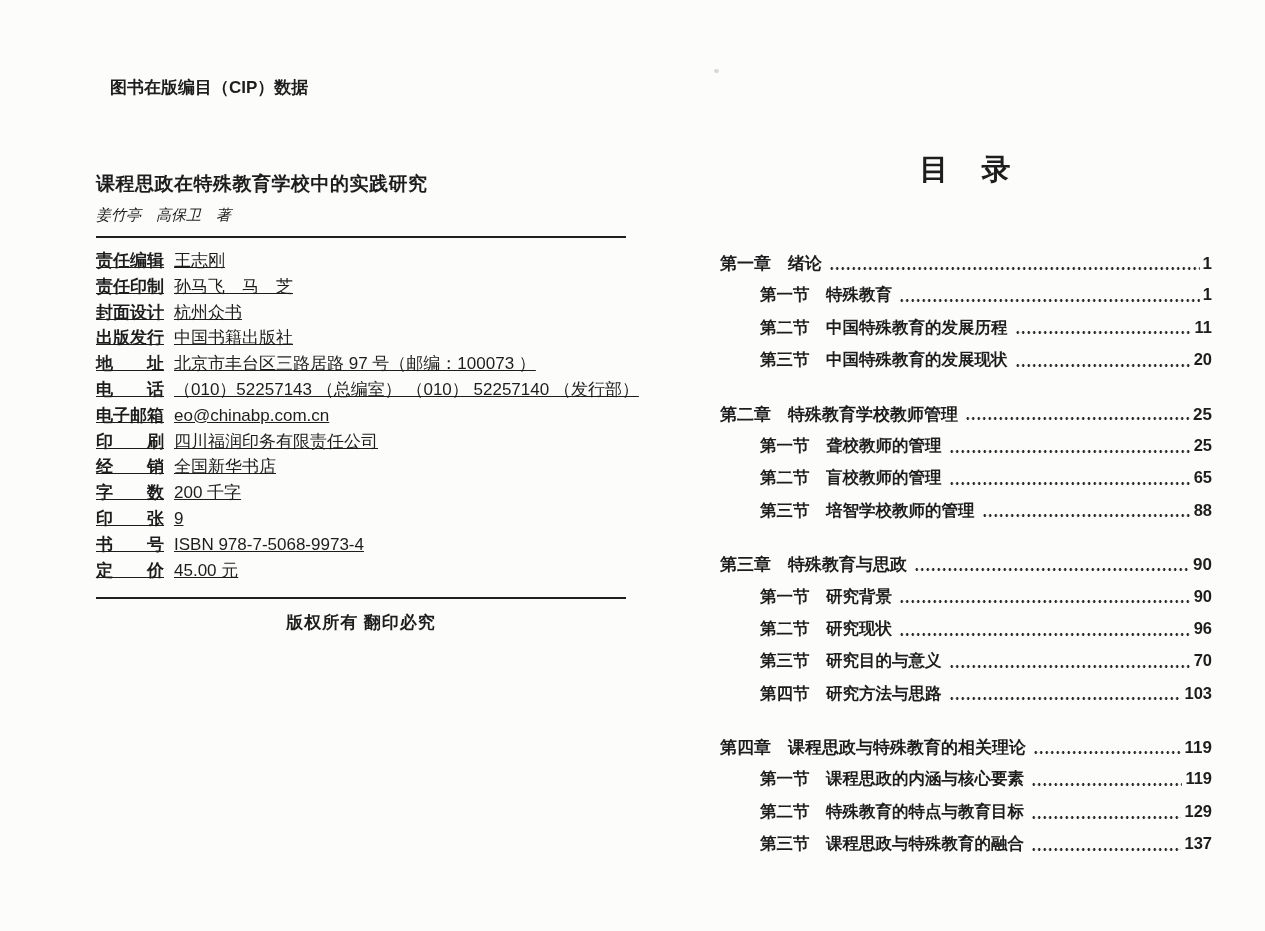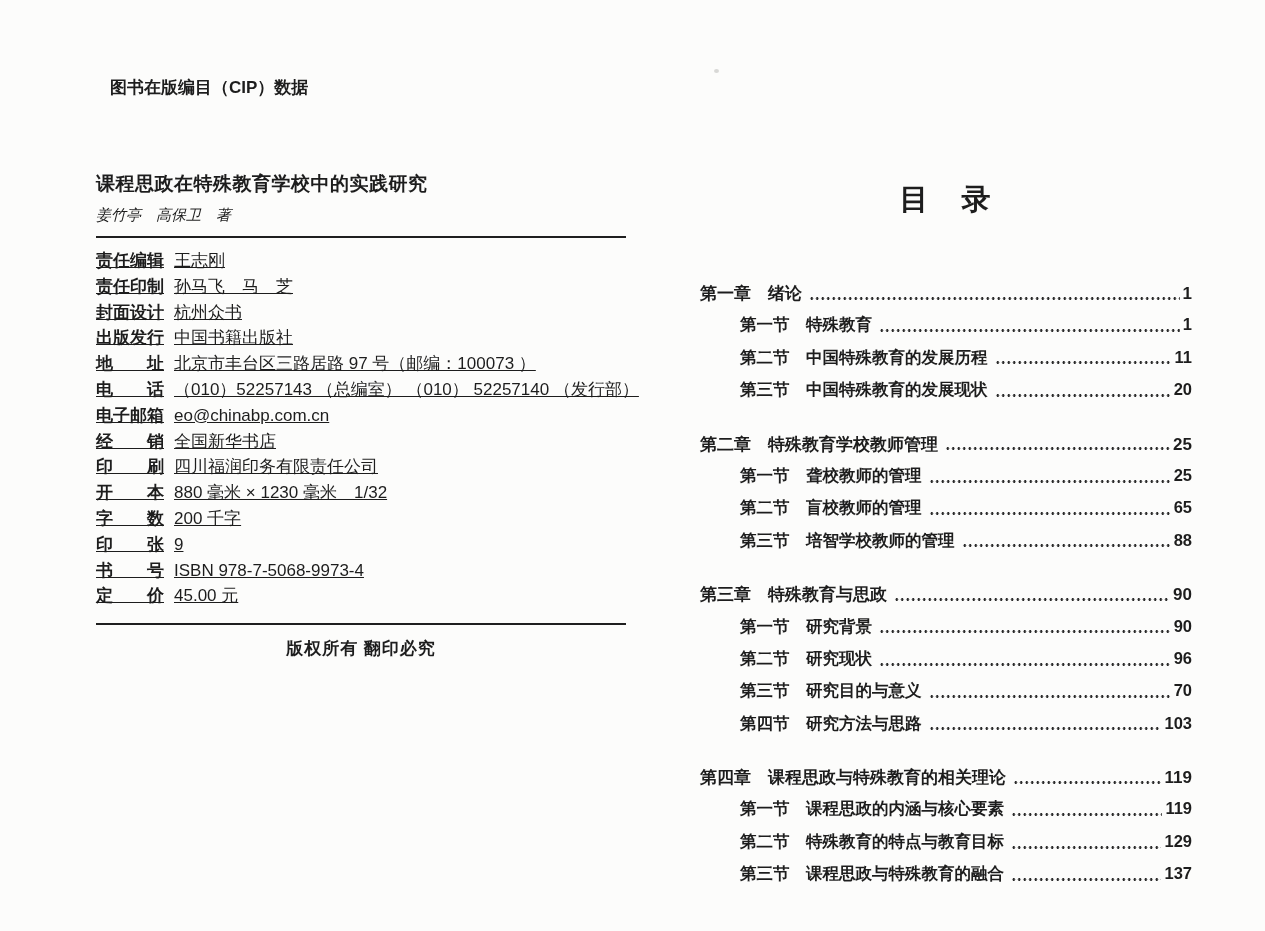--- a/index.html
+++ b/index.html
@@ -71,24 +71,23 @@
     margin-top: 12px;
     text-align: center;
     font-weight: bold;
     font-size: 17px;
     letter-spacing: 1px;
   }
 
   
   .right-col {
     position: absolute;
-    left: 700px;
+    left: 720px;
     top: 150px;
     width: 492px;
-    margin-top: 30px;
   }
   .toc-title {
     text-align: center;
     font-size: 29px;
     font-weight: bold;
     letter-spacing: 2px;
   }
   .toc-body { margin-top: 62px; }
   .toc-group { margin-bottom: 21px; }
   .toc-row {
@@ -160,30 +159,26 @@
       </div>
     <div class="col-row">
         <span class="col-label">电　　话</span>
         <span class="col-value">（010）52257143 （总编室） （010） 52257140 （发行部）</span>
       </div>
     <div class="col-row">
         <span class="col-label">电子邮箱</span>
         <span class="col-value">eo@chinabp.com.cn</span>
       </div>
     <div class="col-row">
+        <span class="col-label">印　　刷</span>
+        <span class="col-value">四川福润印务有限责任公司</span>
+      </div>
+    <div class="col-row">
         <span class="col-label">经　　销</span>
         <span class="col-value">全国新华书店</span>
-      </div>
-    <div class="col-row">
-        <span class="col-label">印　　刷</span>
-        <span class="col-value">四川福润印务有限责任公司</span>
-      </div>
-    <div class="col-row">
-        <span class="col-label">开　　本</span>
-        <span class="col-value">880 毫米 × 1230 毫米　1/32</span>
       </div>
     <div class="col-row">
         <span class="col-label">字　　数</span>
         <span class="col-value">200 千字</span>
       </div>
     <div class="col-row">
         <span class="col-label">印　　张</span>
         <span class="col-value">9</span>
       </div>
     <div class="col-row">

